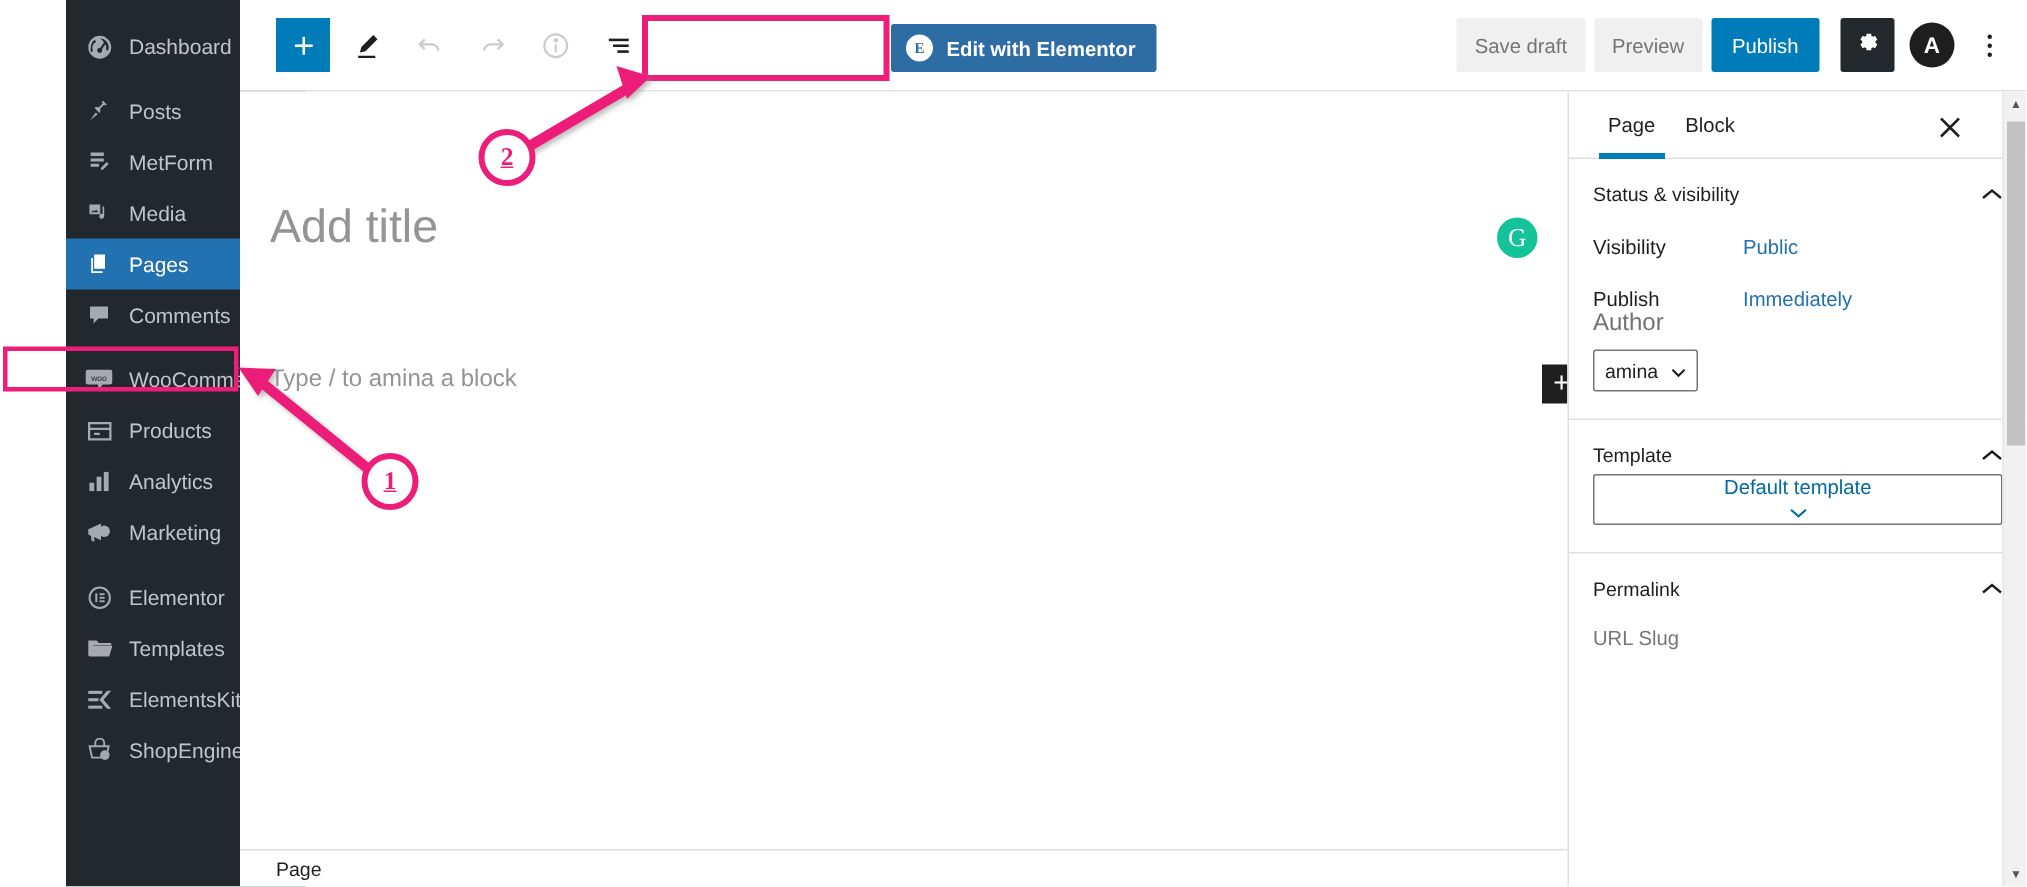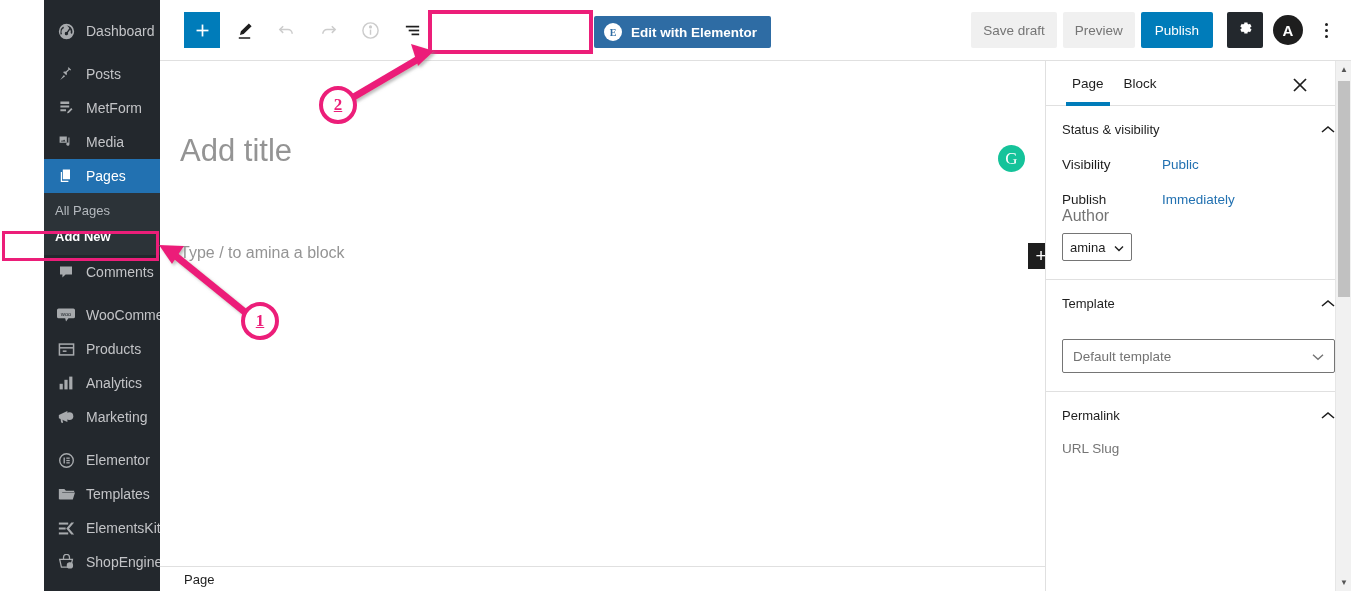--- a/index.html
+++ b/index.html
@@ -209,24 +209,24 @@
   }
   .rp-check-label { font-size: 13.5px; color: #1e1e1e; }
   .rp-field-label { font-size: 16px; color: #737373; }
   .rp-select-sm {
     margin-top: 8px; height: 28px; width: 70px;
     border: 1px solid #757575; border-radius: 2px;
     display: flex; align-items: center; justify-content: space-between;
     padding: 0 7px; font-size: 13px; color: #1e1e1e; cursor: pointer;
   }
   .rp-select-full {
-    margin-top: 28px; height: 34px; width: 100%;
+    margin-top: 5px; height: 34px; width: 100%;
     border: 1px solid #757575; border-radius: 2px;
     display: flex; align-items: center; justify-content: space-between;
-    padding: 0 10px; font-size: 13.5px; color: #737373; cursor: pointer;
+    padding: 0 10px; font-size: 13.5px; color: #0369a1; cursor: pointer; flex-direction: column;
   }
   .rp-sub-label { font-size: 13.5px; color: #757575; margin-top: 18px; }
 
   #rp-scrollbar {
     position: absolute; right: 0; top: 0; width: 16px; height: 530px;
     background: #f1f1f1; border-left: 1px solid #e6e6e6;
   }
   .sb-arrow {
     position: absolute; left: 0; width: 16px; height: 17px;
     display: flex; align-items: center; justify-content: center;
@@ -298,28 +298,20 @@
 
     <div class="menu-item active">
       <span class="mi-ico">
         <svg width="16" height="16" viewBox="0 0 20 20" fill="currentColor">
             <path d="M6 2h9v12H6V2zM3.5 5H5v11h8v1.5H3.5V5z"></path>
           </svg>
       </span>
       <span class="mi-label">Pages</span>
     </div>
 
-    <div class="submenu-wrap">
-      <div class="submenu-item">
-        <span>All Pages</span>
-      </div>
-      <div class="submenu-item current">
-        <span>Add New</span>
-      </div>
-    </div>
 
     <div class="menu-item">
       <span class="mi-ico">
         <svg width="16" height="16" viewBox="0 0 20 20" fill="currentColor">
             <path d="M2.5 3h15v10h-8l-4 4v-4h-3V3z"></path>
           </svg>
       </span>
       <span class="mi-label">Comments</span>
     </div>
 

